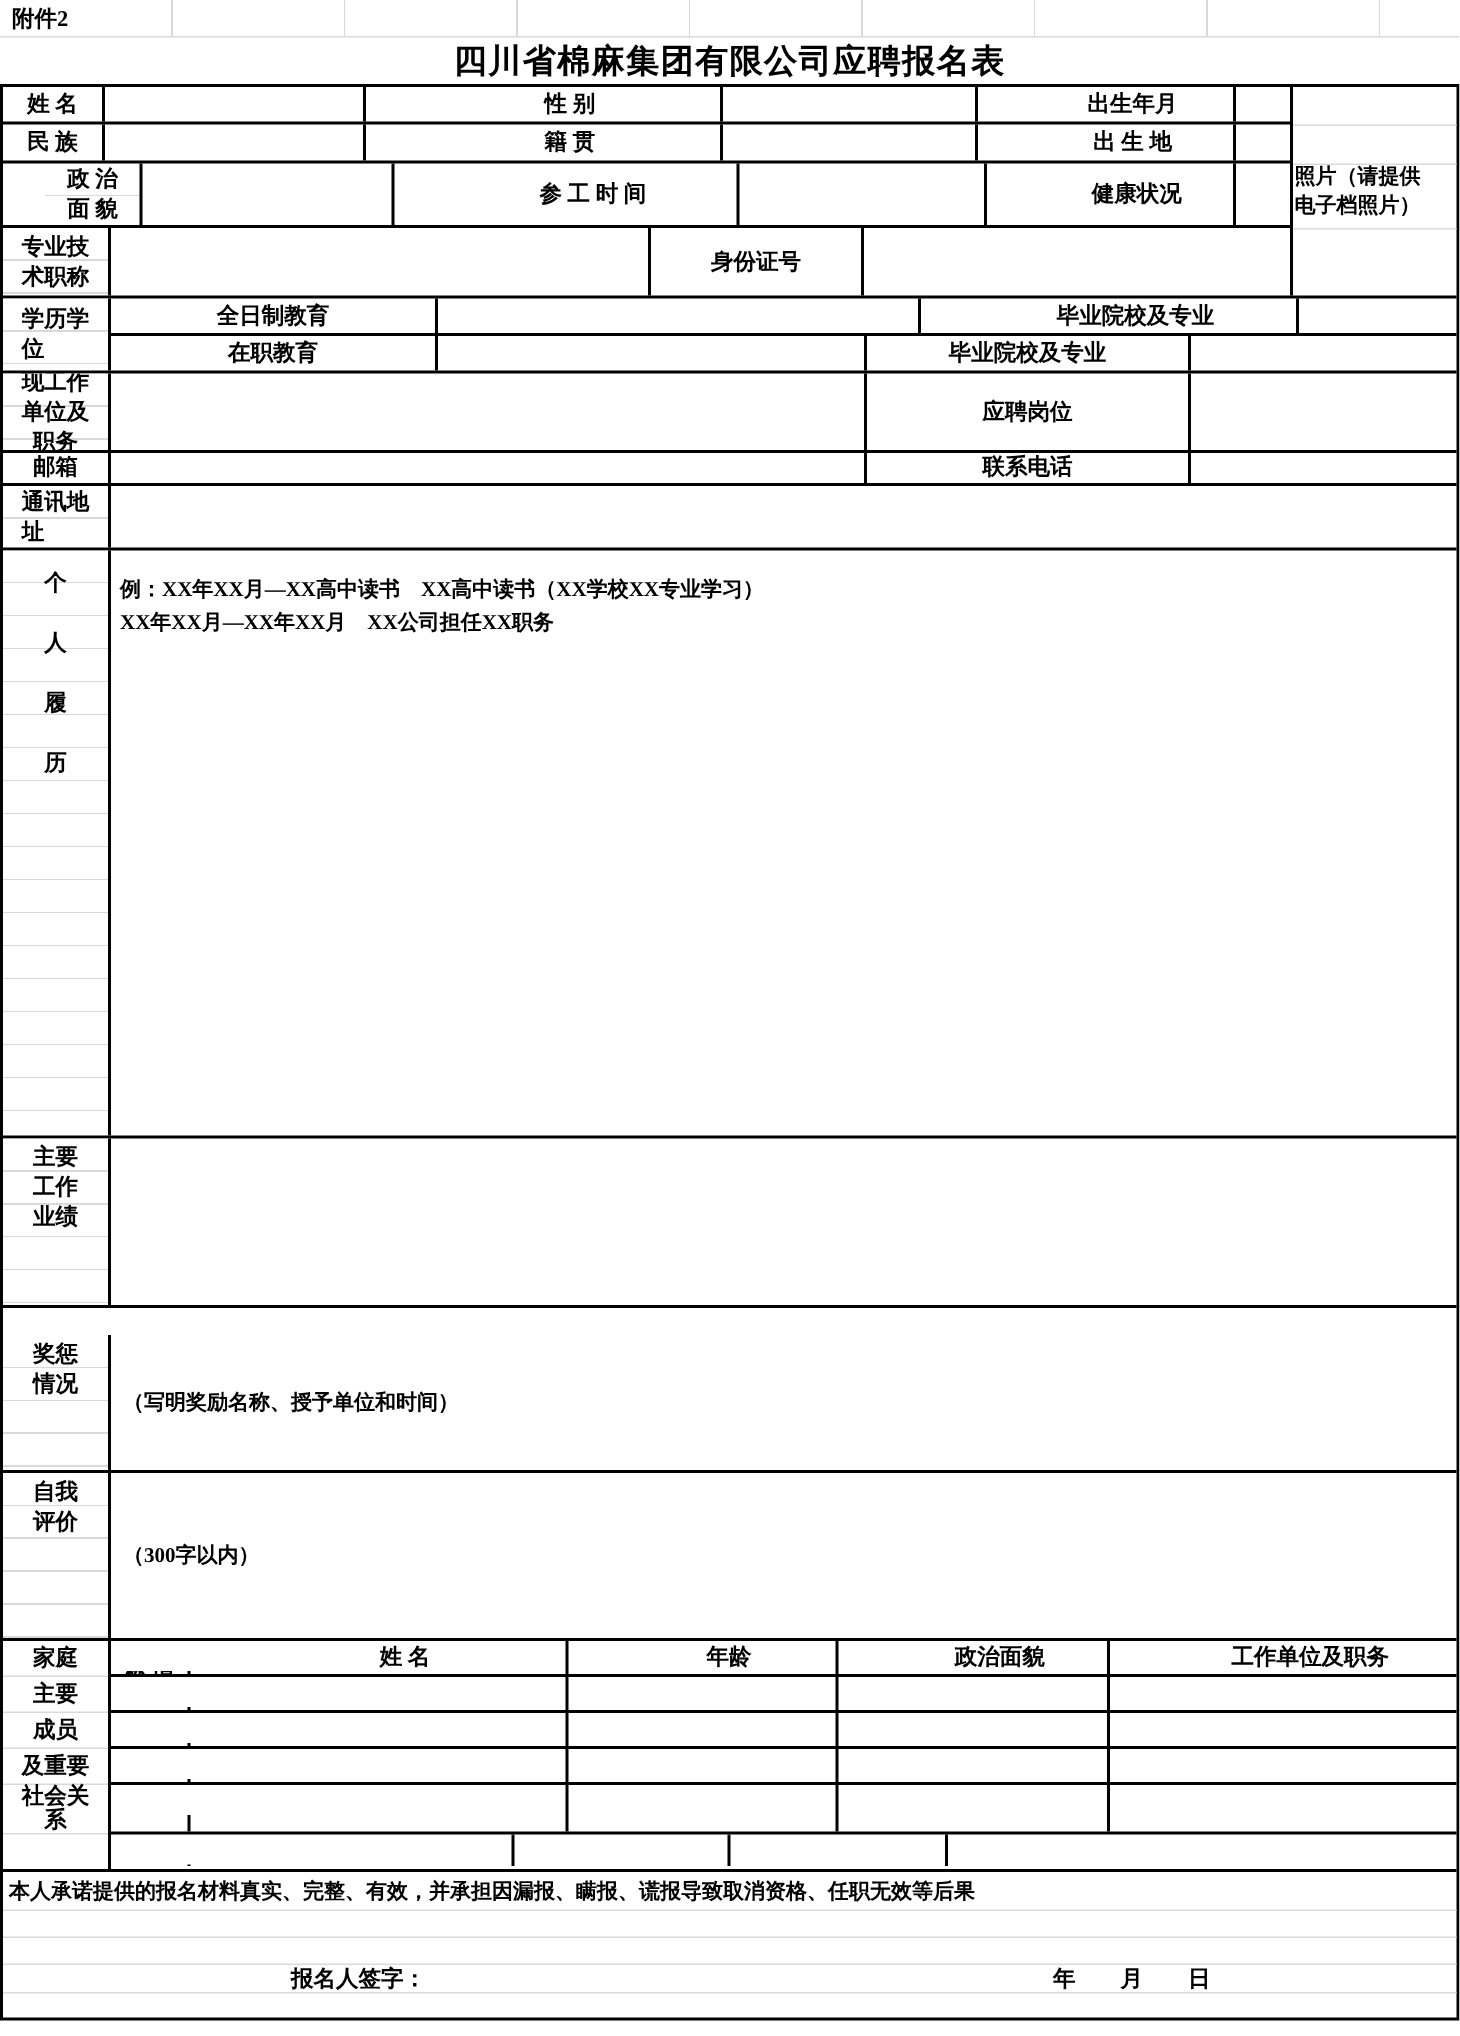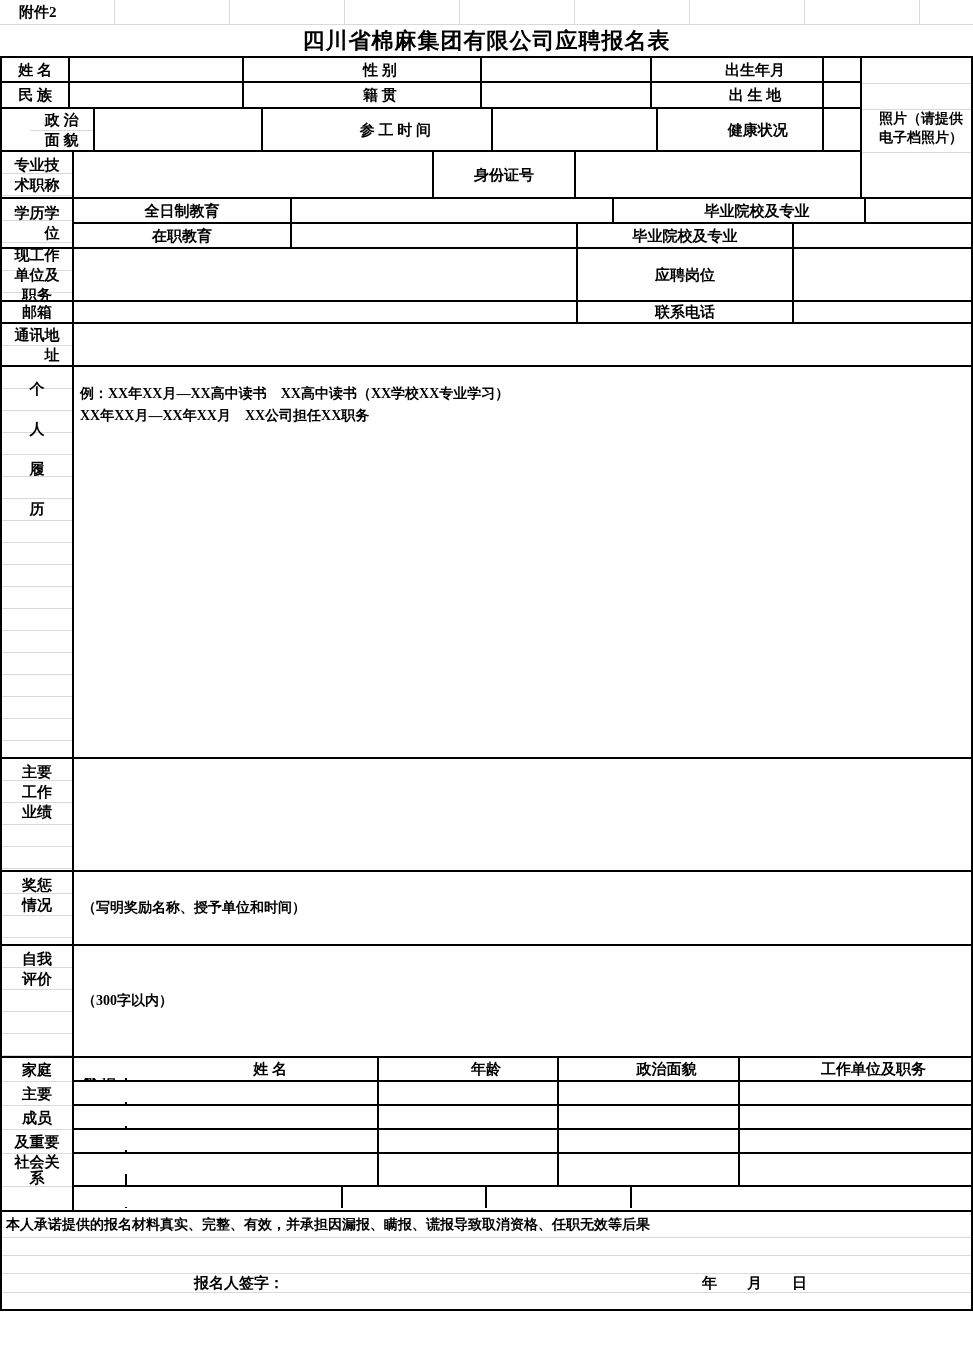--- a/index.html
+++ b/index.html
@@ -8,21 +8,21 @@
     width: 973px; height: 1357px;
     font-family: "Liberation Serif", "DejaVu Serif", serif;
     font-weight: bold; color:#000;
     position: relative; overflow: hidden;
   }
   .sheet { width: 973px; }
 
   
   .toprow {
     height: 25px; display:flex; align-items:center;
-    padding-left: 19px; font-size: 15px;
+    padding-left: 8px; font-size: 15px;
     border-bottom: 1px solid #d9d9d9;
     background: repeating-linear-gradient(to right, transparent 0 114px, #d9d9d9 114px 115px);
   }
   .titlerow {
     height: 31px; display:flex; align-items:center; justify-content:center;
     font-size: 22px; letter-spacing: 1px;
   }
 
   
   .form-table { border: 2px solid #000; width: 973px; }
@@ -49,30 +49,30 @@
 
   .faintrows {
     background: repeating-linear-gradient(to bottom, transparent 0 21px, #d9d9d9 21px 22px);
   }
 
   
   .photo-cell {
     width:111px; border-left:2px solid #000;
     display:flex; align-items:center;
     font-size:14px; line-height:19px; white-space:pre-line;
-    padding-left:17px; text-align:center;
+    padding-left:1px; text-align:center;
     background-image: linear-gradient(#d9d9d9,#d9d9d9), linear-gradient(#d9d9d9,#d9d9d9), linear-gradient(#d9d9d9,#d9d9d9);
     background-size: 100% 1px; background-repeat: no-repeat;
     background-position: 0 25px, 0 51px, 0 94px;
   }
 
   
   .vlab {
     width:72px; border-right:2px solid #000;
-    font-size:15px; text-align:right; white-space:pre-line; line-height:20px;
+    font-size:15px; text-align:left; white-space:pre-line; line-height:20px;
     display:flex; align-items:center; justify-content:center;
   }
   .vlab.top { align-items:flex-start; padding-top:3px; }
   .vchars { flex-direction:column; justify-content:flex-start; padding-top:2px; }
   .vchars .ch { height:40px; display:flex; align-items:center; }
 
   
   .bigcontent { flex:1; font-size:14px; }
   .resume-notes { padding:16px 0 0 6px; line-height:22px; font-size:14px; }
   .note-mid { display:flex; align-items:center; padding-left:8px; font-size:14px; }
@@ -208,21 +208,21 @@
       </div>
     </div>
 
     <div class="sec" style="height:113px;">
       <div class="vlab top faintrows">主要
 工作
 业绩</div>
       <div class="bigcontent"></div>
     </div>
 
-    <div class="sec" style="height:74px;">
+    <div class="sec" style="height:92px;margin-top:18px;">
       <div class="vlab top faintrows">奖惩
 情况</div>
       <div class="bigcontent note-mid">
         <span>（写明奖励名称、授予单位和时间）</span>
       </div>
     </div>
 
     <div class="sec" style="height:112px;">
       <div class="vlab top faintrows">自我
 评价</div>

